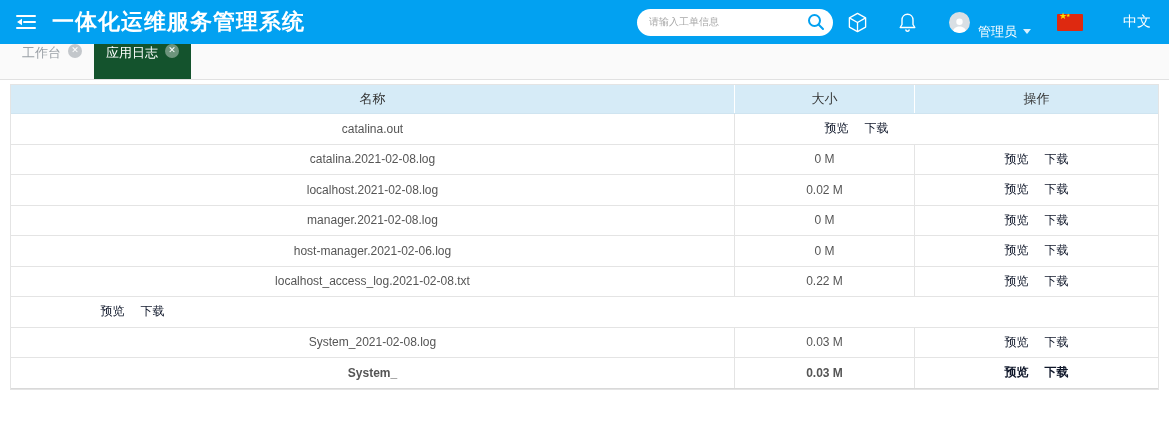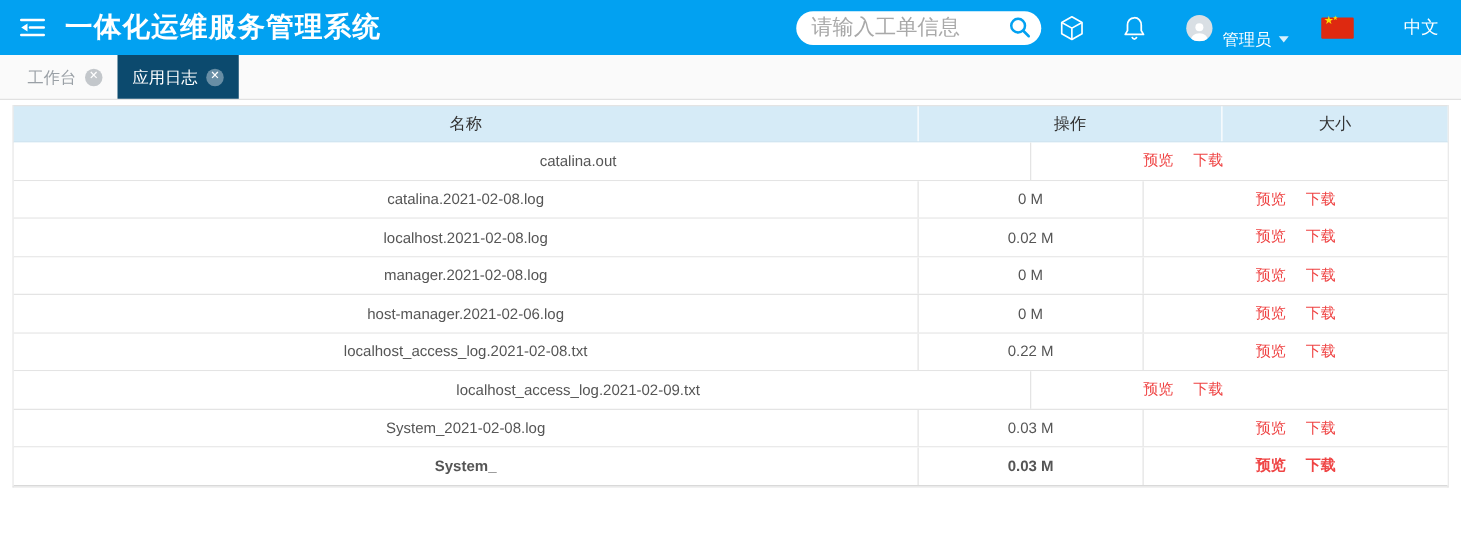--- a/index.html
+++ b/index.html
@@ -23,22 +23,22 @@
   .app-title { font-size: 22px; font-weight: bold; letter-spacing: 1px; }
   .header-right { margin-left: auto; display: flex; align-items: center; }
   .search-pill {
     width: 196px; height: 27px;
     background: #fff; border-radius: 14px;
     display: flex; align-items: center;
     padding: 0 8px 0 12px;
   }
   .search-pill input {
     border: none; outline: none; flex: 1; min-width: 0;
-    font-size: 17px; color: #404040; background: transparent;
-    font-family: Liberation Sans, sans-serif;
+    font-size: 10px; color: #404040; background: transparent;
+    font-family: Liberation Mono, monospace;
   }
   .search-pill input::placeholder { color: #a9a9a9; }
   .hicon { display: flex; align-items: center; justify-content: center; cursor: pointer; }
   .hicon.cube { margin-left: 14px; }
   .hicon.bell { margin-left: 30px; }
   .avatar {
     width: 21px; height: 21px; border-radius: 50%;
     background: #d9dfe4; margin-left: 32px; overflow: hidden;
     display: flex; align-items: flex-end; justify-content: center;
   }
@@ -59,52 +59,52 @@
   
   .tab-bar {
     height: 36px;
     background: #fafafa;
     border-bottom: 1px solid #e1e1e1;
     display: flex;
     align-items: stretch;
     padding-left: 10px;
   }
   .tab {
-    display: flex; align-items: center;
+    display: flex; 
     padding: 0 12px; font-size: 13px; cursor: pointer;
     color: #9aa0a6;
   }
-  .tab.active { background: #0c4a6e; color: #fff; }
+  .tab.active { background: #14532d; color: #fff; }
   .tab-close {
     width: 14px; height: 14px; border-radius: 50%;
     margin-left: 7px; font-size: 9px; line-height: 13px;
     text-align: center; color: #fff; cursor: pointer;
     font-family: "DejaVu Sans", sans-serif;
   }
   .tab .tab-close { background: #c3c7cb; }
   .tab.active .tab-close { background: rgba(255,255,255,0.38); }
 
   
   .content { position: relative; padding: 4px 10px 0 10px; }
   .log-table { width: 1149px; border: 1px solid #e4e4e4; border-top: none; }
-  .t-row { display: flex; height: 30.5px; background: #fff; border-bottom: 1px solid #e4e4e4; justify-content: center; }
+  .t-row { display: flex; height: 30.5px; background: #fff; border-bottom: 1px solid #e4e4e4; }
   .t-row:last-child { border-bottom: 1px solid #d9d9d9; font-weight: bold; }
   .t-head { background: #d6ebf7; height: 30px; border-bottom: 1px solid #cfe4f0; border-top: 1px solid #e4e4e4; }
   .t-cell {
     display: flex; align-items: center; justify-content: center;
     font-size: 12px; color: #555; border-right: 1px solid #e4e4e4;
     overflow: hidden; white-space: nowrap;
   }
   .t-cell:last-child { border-right: none; }
   .t-head .t-cell { font-size: 13px; color: #333; border-right: 1px solid #fff; }
   .t-head .t-cell:last-child { border-right: none; }
   .col-name { width: 724px; }
   .col-size { width: 180px; }
   .col-ops  { width: 243px; }
-  .op-link { color: #ef4444; text-decoration: none; font-size: 12px; cursor: pointer; }
+  .op-link { color: #0f172a; text-decoration: none; font-size: 12px; cursor: pointer; }
   .op-link + .op-link { margin-left: 16px; }
 </style>
 </head>
 <body>
 
 <div class="app-header">
   <span class="menu-toggle">
     <svg width="20" height="18" viewBox="0 0 20 18">
       <g stroke="#ffffff" stroke-width="2" stroke-linecap="round">
         <line x1="1" y1="3" x2="19" y2="3"></line>
@@ -175,22 +175,22 @@
   <div class="tab active">
     <span>应用日志</span>
     <span class="tab-close">✕</span>
   </div>
 </div>
 
 <div class="content">
   <div class="log-table">
     <div class="t-row t-head">
       <div class="t-cell col-name">名称</div>
+      <div class="t-cell col-size">大小</div>
       <div class="t-cell col-ops">操作</div>
-      <div class="t-cell col-size">大小</div>
     </div>
     <div>
   <div class="t-row">
     <div class="t-cell col-name">catalina.out</div>
     <div class="t-cell col-ops">
       <a class="op-link">预览</a>
       <a class="op-link">下载</a>
     </div>
   </div>
 
@@ -233,21 +233,20 @@
   <div class="t-row">
     <div class="t-cell col-name">localhost_access_log.2021-02-08.txt</div>
     <div class="t-cell col-size">0.22 M</div>
     <div class="t-cell col-ops">
       <a class="op-link">预览</a>
       <a class="op-link">下载</a>
     </div>
   </div>
 
   <div class="t-row">
-    <div class="t-cell col-name">localhost_access_log.2021-02-09.txt</div>
     <div class="t-cell col-ops">
       <a class="op-link">预览</a>
       <a class="op-link">下载</a>
     </div>
   </div>
 
   <div class="t-row">
     <div class="t-cell col-name">System_2021-02-08.log</div>
     <div class="t-cell col-size">0.03 M</div>
     <div class="t-cell col-ops">

